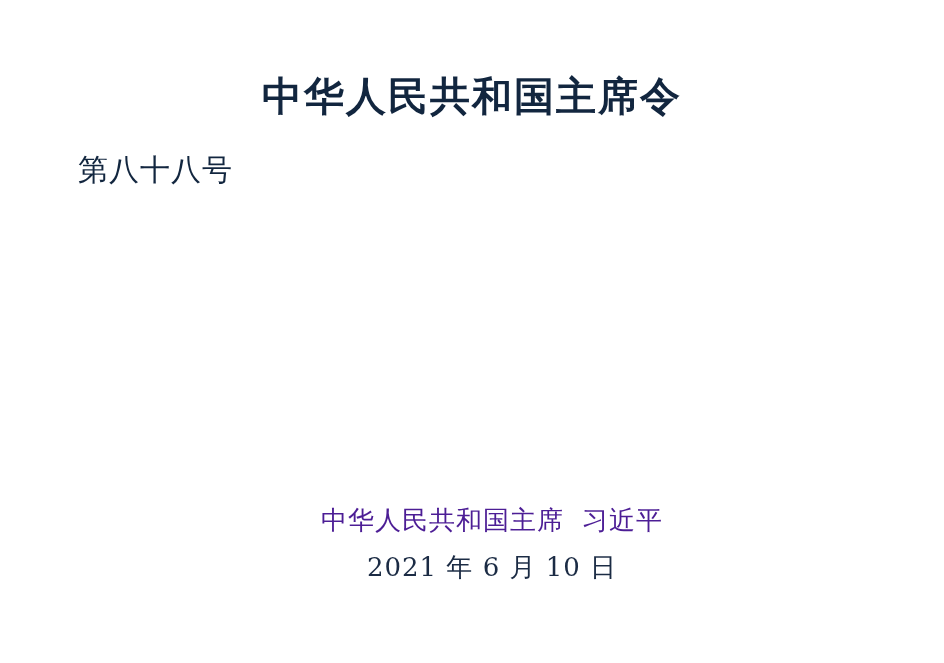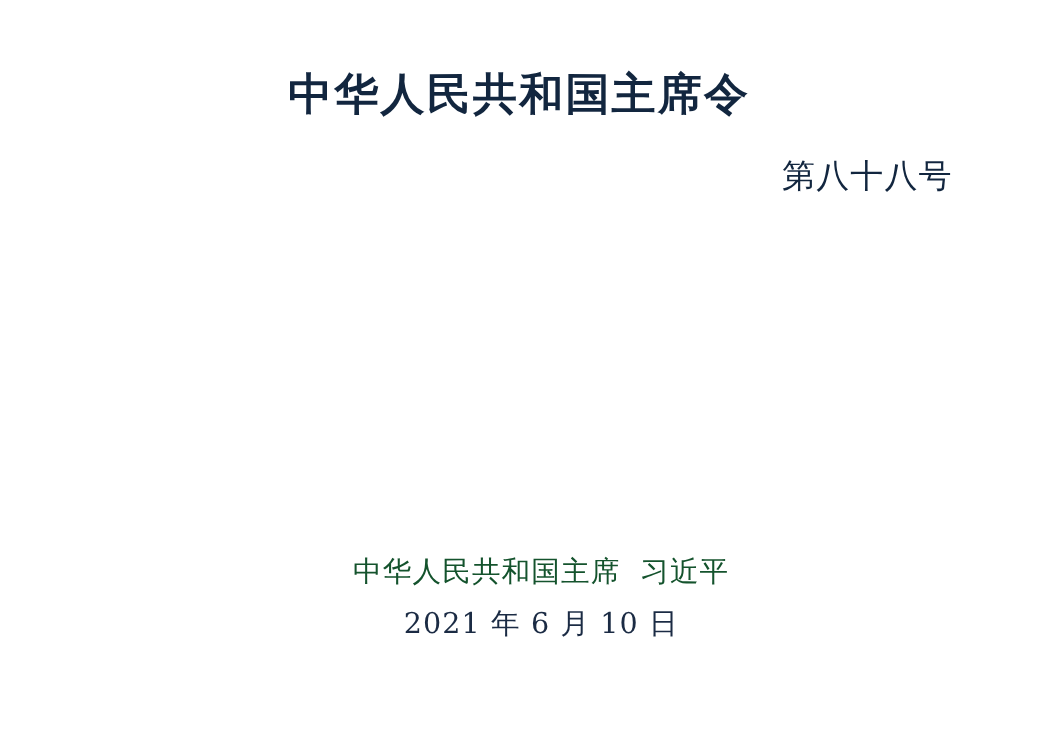--- a/index.html
+++ b/index.html
@@ -12,34 +12,34 @@
     background: #ffffff;
     font-family: "DejaVu Serif", "Liberation Serif", serif;
     color: #1b2b44;
     overflow: hidden;
   }
   .page {
     position: relative;
     width: 944px;
     height: 663px;
     box-sizing: border-box;
-    padding: 4px 78px;
+    padding: 14px 78px;
   }
   .doc-title {
     text-align: center;
     font-size: 40px;
     font-weight: bold;
     letter-spacing: 2px;
     color: #12263f;
     margin: 0;
     padding-top: 56px;
     line-height: 1.3;
   }
   .doc-number {
-    text-align: right;
+    text-align: left;
     font-size: 30px;
     font-weight: normal;
     color: #12263f;
     margin: 0;
     padding-top: 28px;
     letter-spacing: 1px;
   }
   .body-text {
     margin: 0;
     padding-top: 40px;
@@ -53,21 +53,21 @@
   }
   .signature-block {
     position: absolute;
     left: 0;
     right: 0;
     bottom: 72px;
     text-align: center;
   }
   .signer {
     font-size: 26px;
-    color: #14532d;
+    color: #4c1d95;
     letter-spacing: 1px;
     line-height: 1.8;
     margin: 0;
     padding-left: 40px;
   }
   .signer .signer-name {
     margin-left: 18px;
   }
   .sign-date {
     font-size: 26px;

